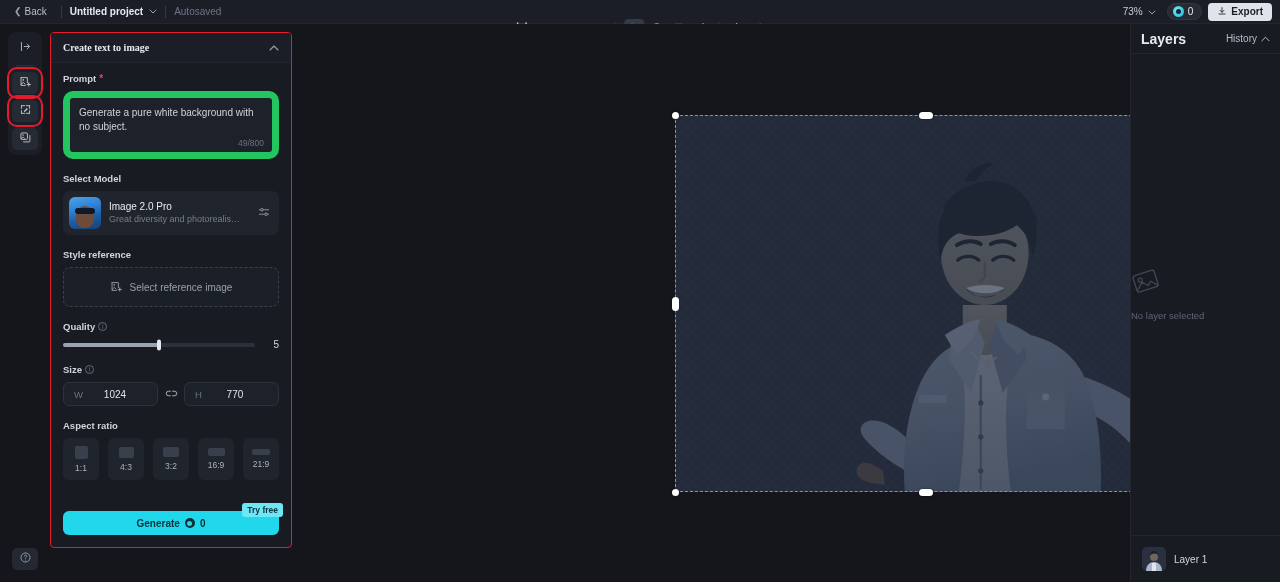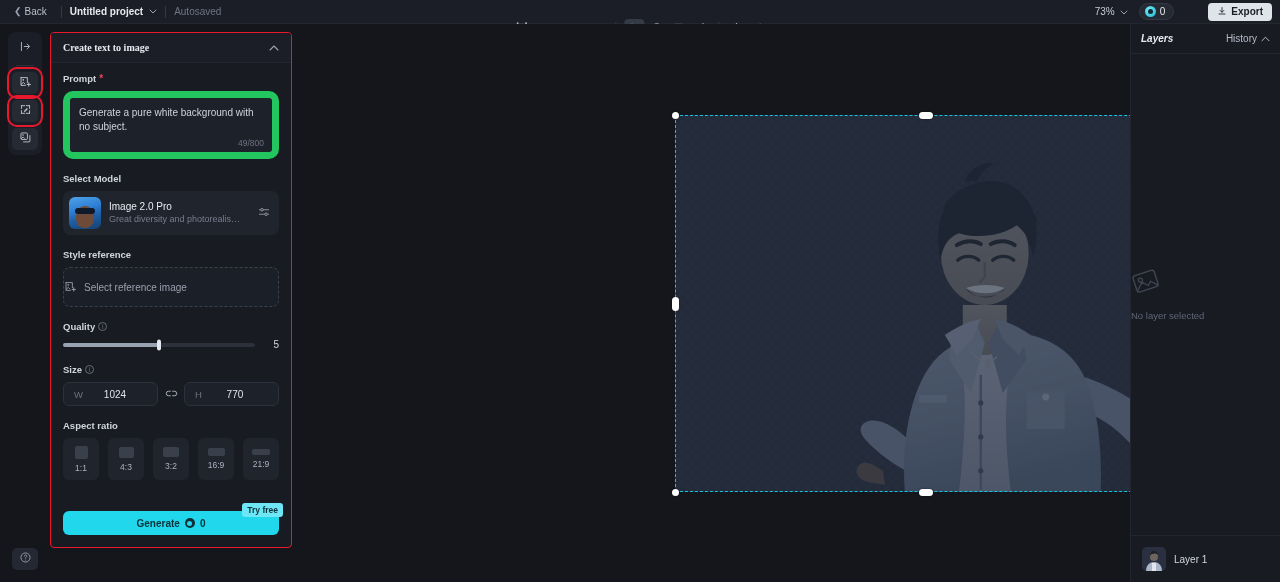--- a/index.html
+++ b/index.html
@@ -50,21 +50,21 @@
     background: #252a33; border: 1px solid #333846;
     border-radius: 10px; padding: 2px 8px 2px 5px; cursor: pointer;
   }
   .coin { width: 11px; height: 11px; border-radius: 50%; background: radial-gradient(circle at 35% 35%, #7ae7f5, #16b8d4); display:inline-block; position: relative;}
   .coin::after{content:"";position:absolute;inset:3px;border-radius:50%;background:#0d2b33;}
   .credits-num { font-size: 10px; color: #e7eaf0; }
   .export-btn {
     display: flex; align-items: center; gap: 4px;
     background: #dfe3ea; color: #1a1d24;
     border-radius: 4px; padding: 3px 9px;
-    font-size: 10px; font-weight: bold; cursor: pointer; margin-left: 28px;
+    font-size: 10px; font-weight: bold; cursor: pointer;
   }
 
   
   .body { flex: 1; display: flex; position: relative; min-height: 0; }
 
   
   .rail {
     width: 50px; flex: 0 0 50px; background: #14161c;
     display: flex; flex-direction: column; align-items: center;
     padding-top: 8px; position: relative;
@@ -139,21 +139,21 @@
     content:""; position:absolute; left:6px; top:11px; width:20px; height:6px;
     border-radius:3px; background:#0e1a2a;
   }
   .model-info { min-width: 0; flex: 1; }
   .model-name { font-size: 10px; color: #e9ecf2; line-height: 1.3; }
   .model-desc { font-size: 9px; color: #767d8c; white-space: nowrap; overflow: hidden; text-overflow: ellipsis; line-height: 1.35; }
   .model-settings { color: #9ba2b0; padding: 3px; cursor: pointer; }
 
   .dropzone {
     border: 1px dashed #3a404c; border-radius: 7px; height: 40px;
-    display: flex; align-items: center; gap: 7px;
+    display: flex; align-items: center; justify-content: center; gap: 7px;
     color: #99a0ae; font-size: 10px; cursor: pointer; background: #1b1f27;
   }
 
   .slider-row { display: flex; align-items: center; gap: 12px; }
   .slider-track {
     flex: 1; height: 4px; border-radius: 2px; background: #2b303a; position: relative; cursor: pointer;
   }
   .slider-fill { position: absolute; left: 0; top: 0; bottom: 0; border-radius: 2px; background: #9aa3b2; }
   .slider-thumb {
     position: absolute; top: 50%; transform: translate(-50%,-50%);
@@ -232,21 +232,21 @@
 
   
   .right {
     width: 150px; flex: 0 0 150px; background: #181b22;
     border-left: 1px solid #23262f; display: flex; flex-direction: column;
   }
   .right-head {
     height: 30px; flex: 0 0 30px; display: flex; align-items: center;
     padding: 0 10px; border-bottom: 1px solid #22262e;
   }
-  .right-title { font-size: 10px; font-weight: bold; color: #e7eaf0; font-style: italic; }
+  .right-title { font-size: 14px; font-weight: bold; color: #e7eaf0; }
   .history-tab { margin-left: auto; display: flex; align-items: center; gap: 4px; font-size: 10px; color: #b6bcc8; cursor: pointer; }
   .right-empty {
     flex: 1; display: flex; flex-direction: column; align-items: flex-start; justify-content: center;
     gap: 8px; border-bottom: 1px solid #22262e;
   }
   .empty-icon { opacity: .35; }
   .empty-text { font-size: 9.5px; color: #5f6675; }
   .layer-list { padding: 8px; }
   .layer-item { display: flex; align-items: center; gap: 8px; padding: 3px; border-radius: 5px; cursor: pointer; }
   .layer-thumb {

